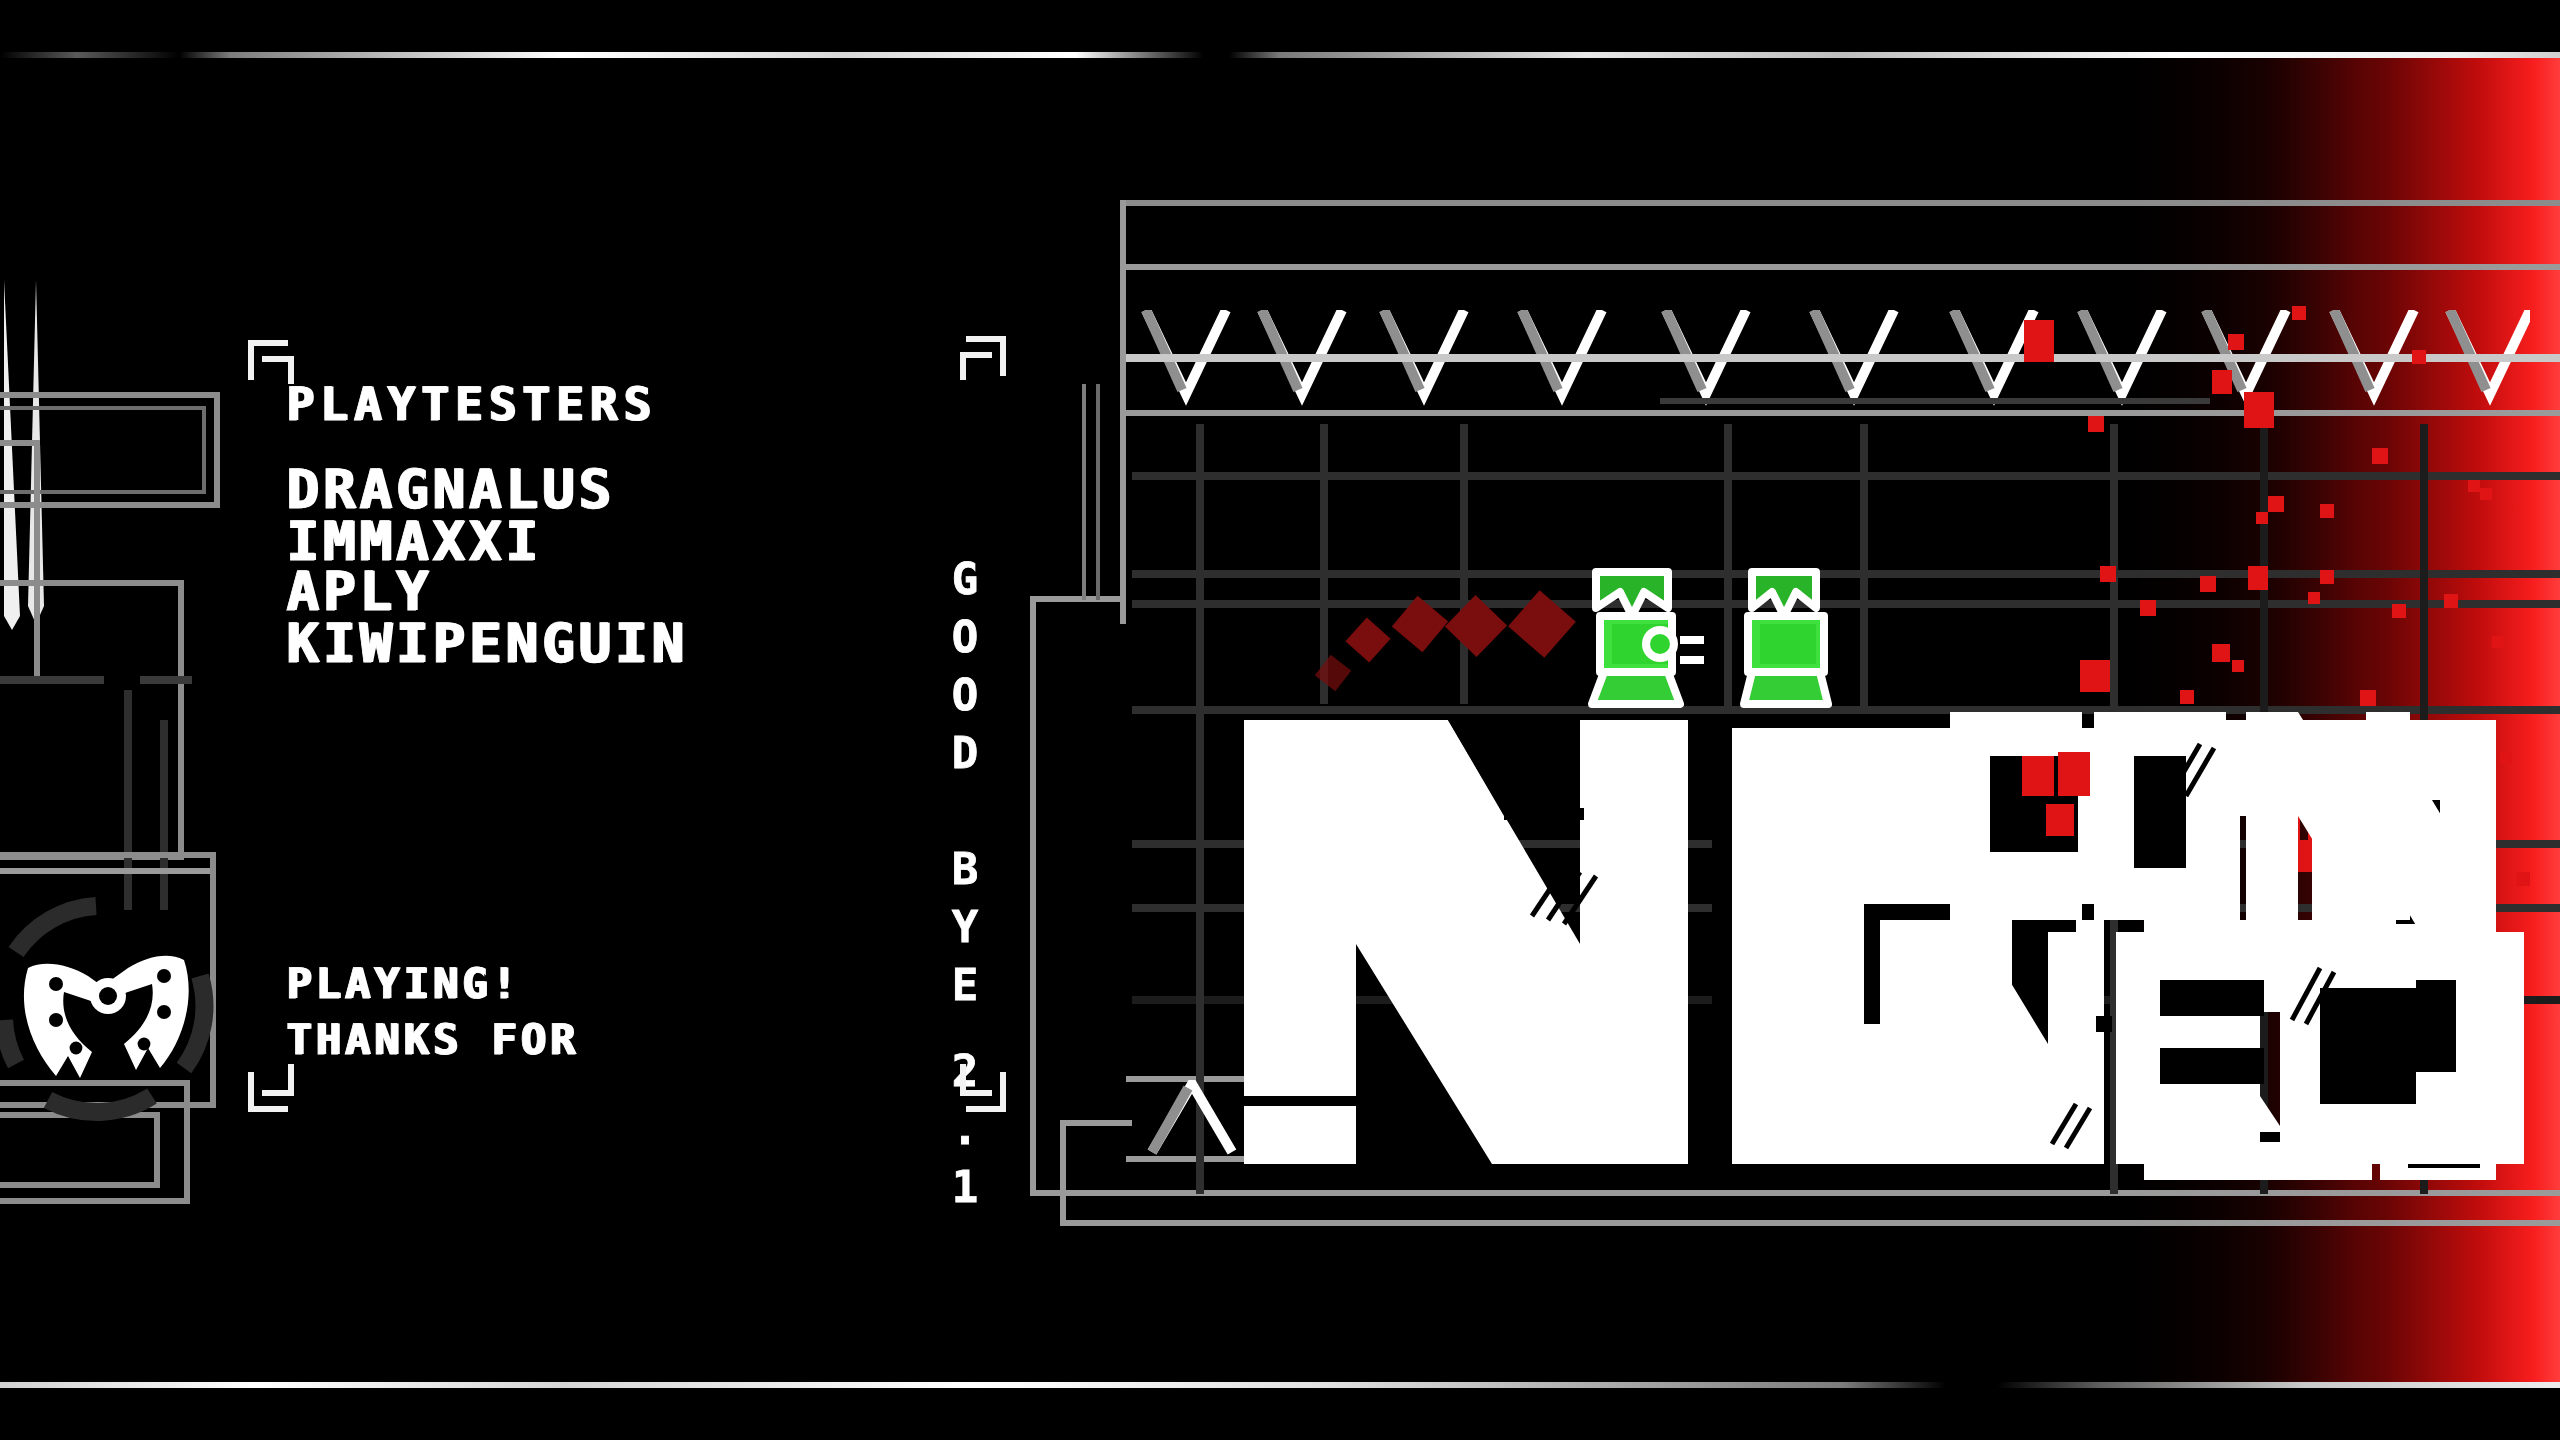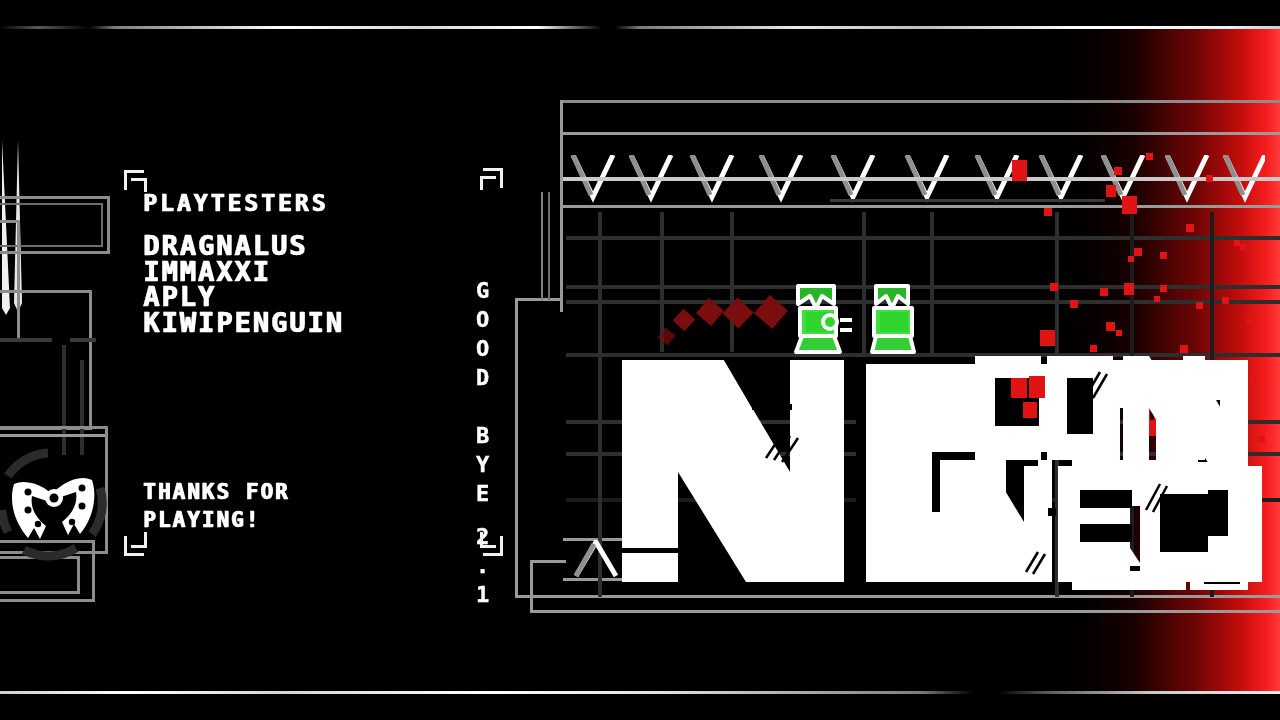--- a/index.html
+++ b/index.html
@@ -133,22 +133,22 @@
     <div class="credits head blocky" style="left:143px;top:190px;">PLAYTESTERS</div>
 
     <div class="credits name blocky" style="left:143px;top:233px;">
       <div>DRAGNALUS</div>
       <div>IMMAXXI</div>
       <div>APLY</div>
       <div>KIWIPENGUIN</div>
     </div>
 
     <div class="credits thanks blocky" style="left:143px;top:478px;">
+      <div>PLAYING!</div>
       <div>THANKS FOR</div>
-      <div>PLAYING!</div>
     </div>
 
     <div class="bracket" style="left:124px;top:528px;">
       <i style="left:0;top:25px;width:20px;height:3px;"></i>
       <i style="left:0;top:8px;width:3px;height:20px;"></i>
       <i style="left:7px;top:17px;width:16px;height:3px;"></i>
       <i style="left:20px;top:4px;width:3px;height:14px;"></i>
     </div>
   </div>
 

